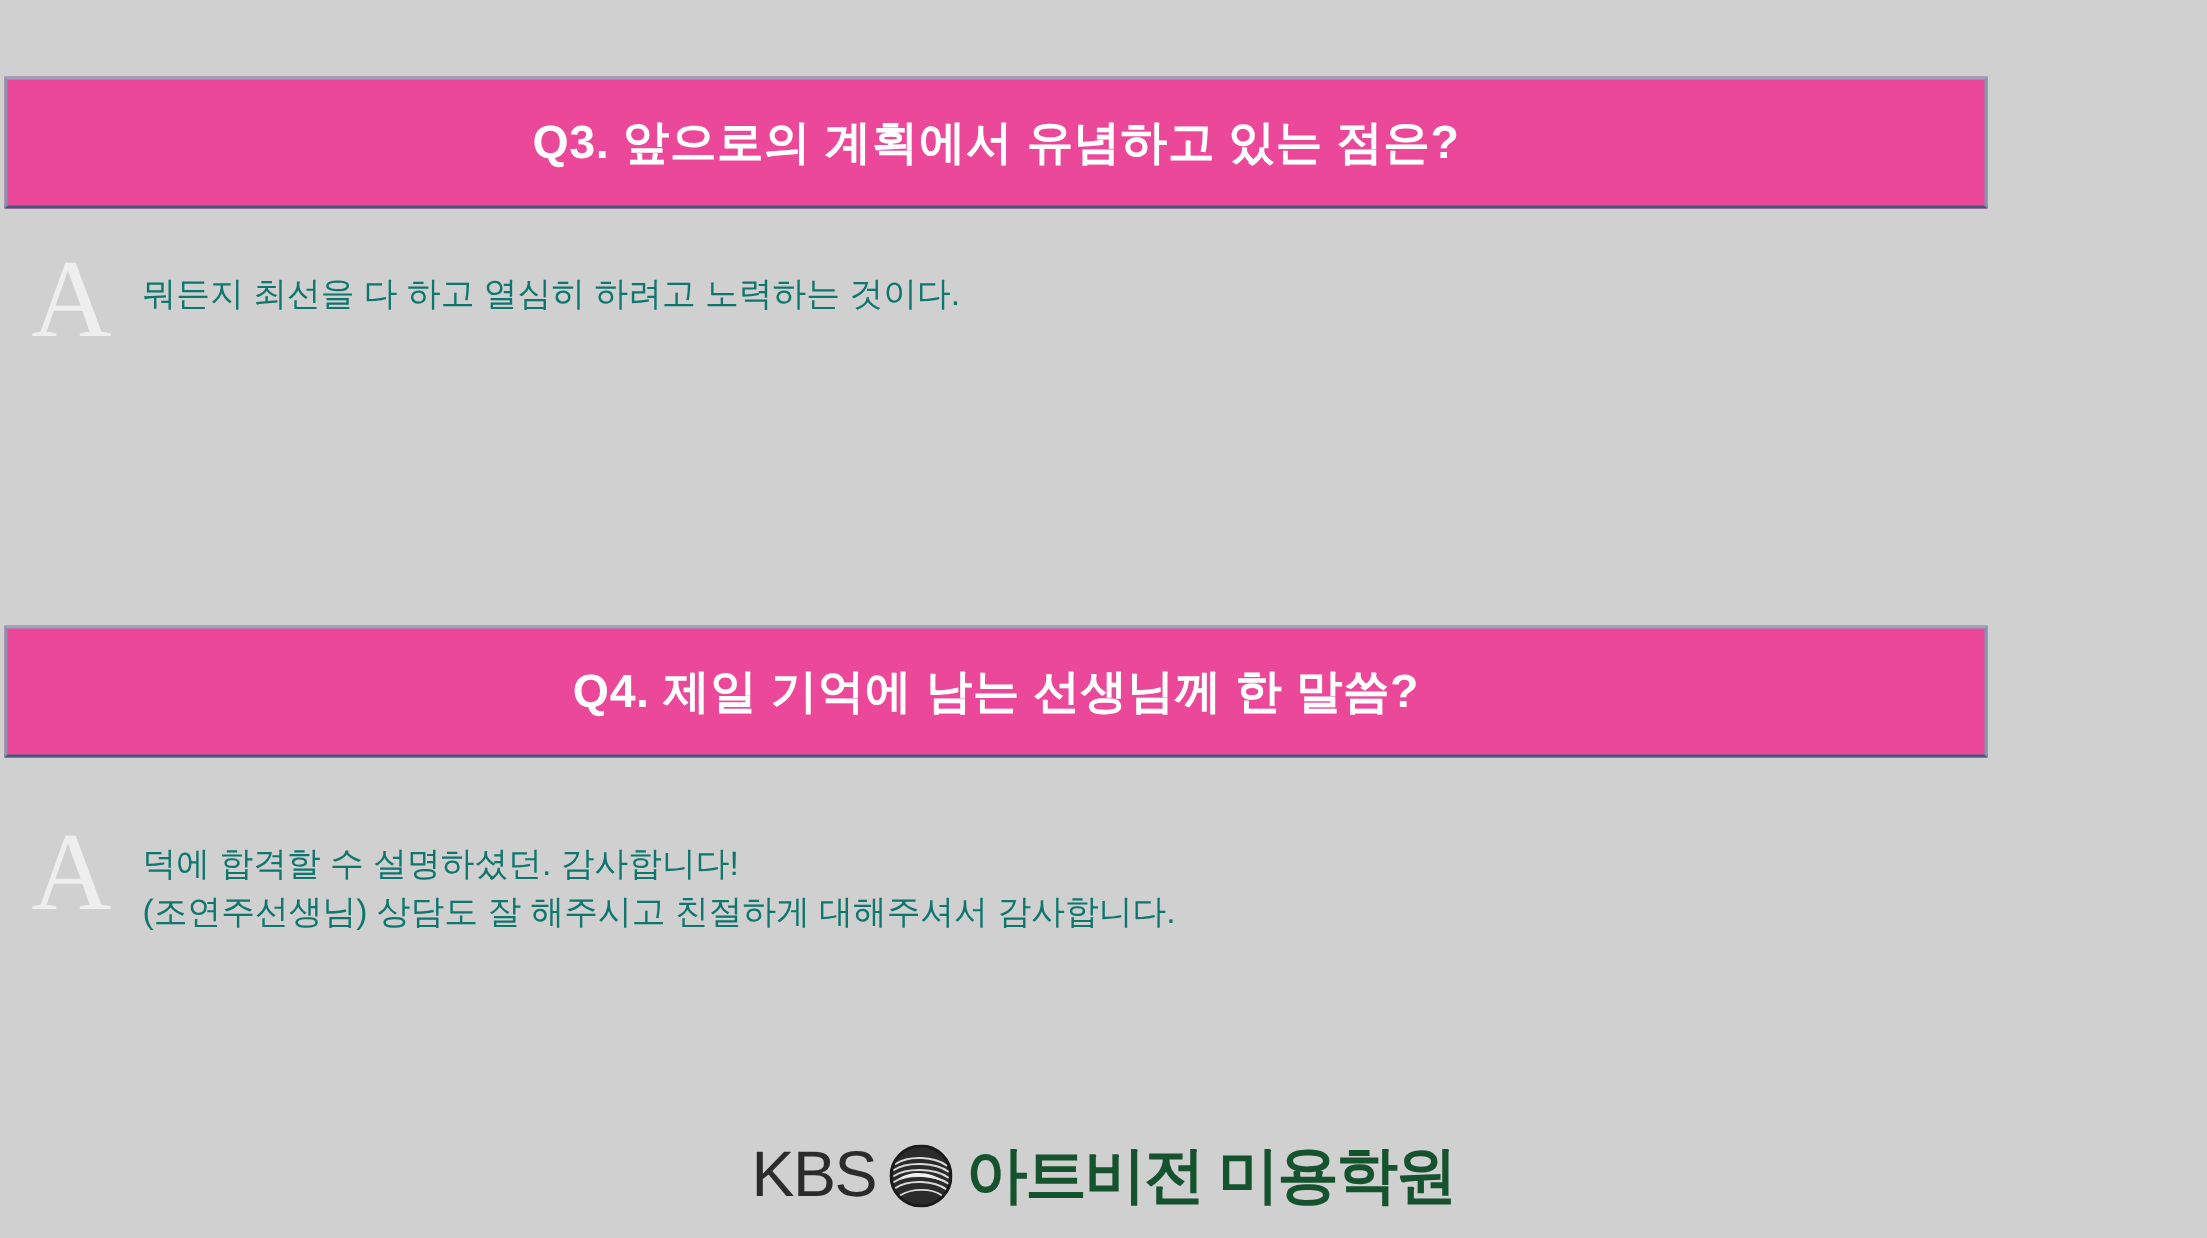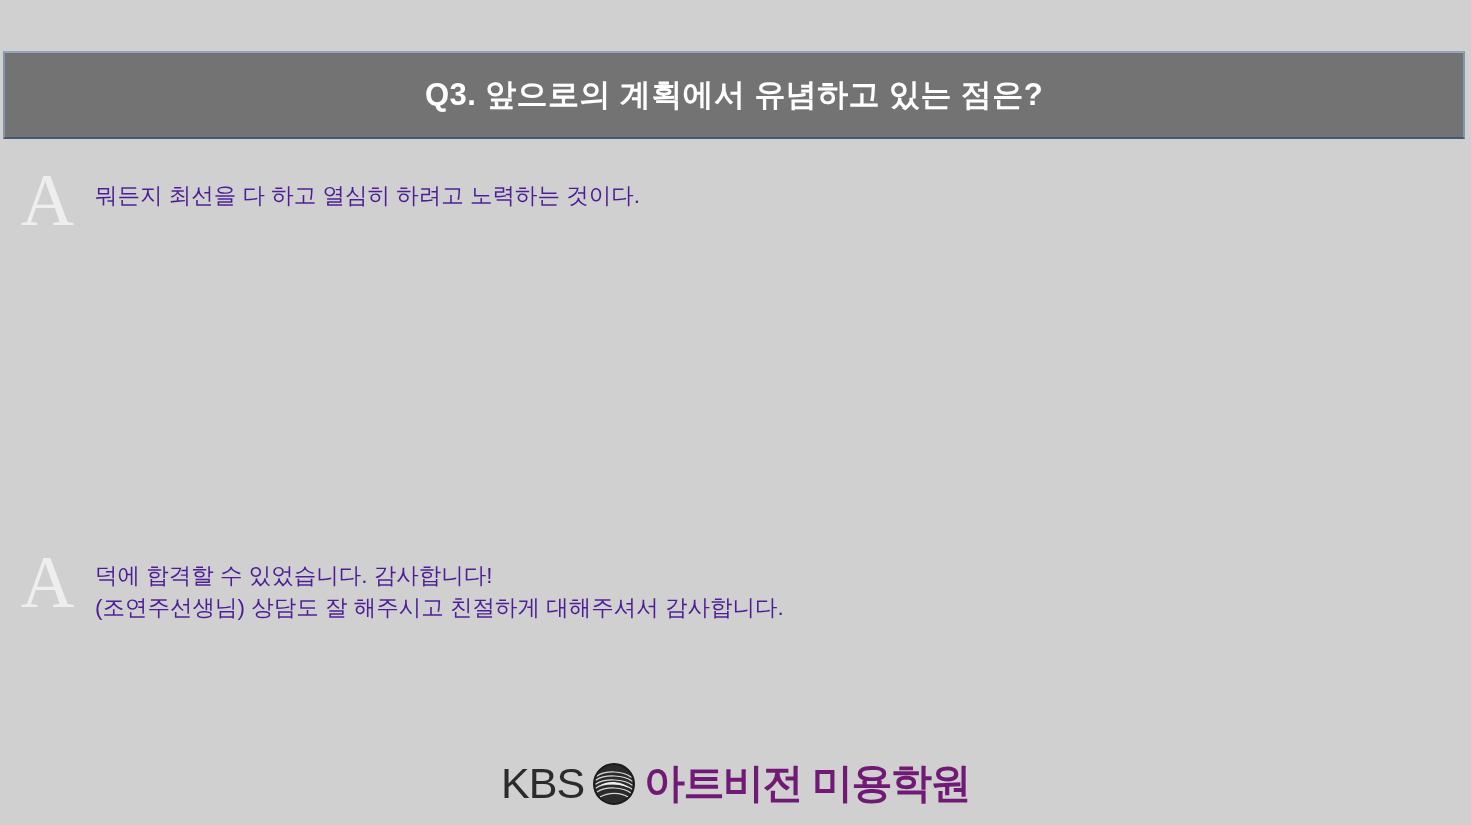--- a/index.html
+++ b/index.html
@@ -20,22 +20,22 @@
     position: relative;
     width: 1471px;
     height: 825px;
     background: #d0d0d0;
   }
 
   
   .qbar {
     position: absolute;
     left: 3px;
-    width: 1462px;
-    background: #737373;
+    width: 1322px;
+    background: #ec4899;
     border: 2px solid #8195ae;
     border-top-color: #93a5bb;
     border-bottom-color: #44587a;
     box-sizing: border-box;
     display: flex;
     align-items: center;
     justify-content: center;
   }
   .qbar-q3 {
     top: 51px;
@@ -74,21 +74,21 @@
     font-family: "Liberation Serif", "DejaVu Serif", serif;
     font-size: 74px;
     line-height: 0.92;
     font-weight: normal;
     user-select: none;
   }
 
   .atext {
     flex: 1 1 auto;
     padding-right: 34px;
-    color: #4c1d95;
+    color: #0f766e;
     font-size: 22.5px;
     line-height: 1.42;
     text-align: justify;
     text-justify: inter-word;
     word-break: keep-all;
     padding-top: 12px;
   }
   .atext .line {
     display: block;
   }
@@ -123,46 +123,49 @@
   .logo-globe {
     width: 42px;
     height: 42px;
     flex: 0 0 42px;
     display: block;
   }
   .logo-name {
     font-family: "Liberation Sans", "DejaVu Sans", sans-serif;
     font-size: 41px;
     font-weight: bold;
-    color: #701a75;
+    color: #14532d;
     letter-spacing: -1.5px;
     line-height: 1;
   }
 </style>
 </head>
 <body>
 
 <div class="slide">
 
   <div class="qbar qbar-q3">
     <div class="qbar-text">Q3. 앞으로의 계획에서 유념하고 있는 점은?</div>
   </div>
 
   <div class="answer answer-q3">
     <div class="amark">A</div>
     <div class="atext">
       <span class="line line-0">뭐든지 최선을 다 하고 열심히 하려고 노력하는 것이다.</span>
     </div>
   </div>
 
+  <div class="qbar qbar-q4">
+    <div class="qbar-text">Q4. 제일 기억에 남는 선생님께 한 말씀?</div>
+  </div>
 
   <div class="answer answer-q4">
     <div class="amark">A</div>
     <div class="atext">
-      <span class="line line-2">덕에 합격할 수 있었습니다. 감사합니다!</span>
+      <span class="line line-2">덕에 합격할 수 설명하셨던. 감사합니다!</span>
       <span class="line line-3">(조연주선생님) 상담도 잘 해주시고 친절하게 대해주셔서 감사합니다.</span>
     </div>
   </div>
 
   <div class="footer-logo">
     <span class="logo-kbs">KBS</span>
     <svg class="logo-globe" viewBox="0 0 42 42">
       <circle cx="21" cy="21" r="20" fill="#2b2b2b"></circle>
       <g stroke="#d9d9d9" stroke-width="1.25" fill="none" stroke-linecap="round">
         <path d="M4 13 C 13 7, 30 8, 38 14"></path>

